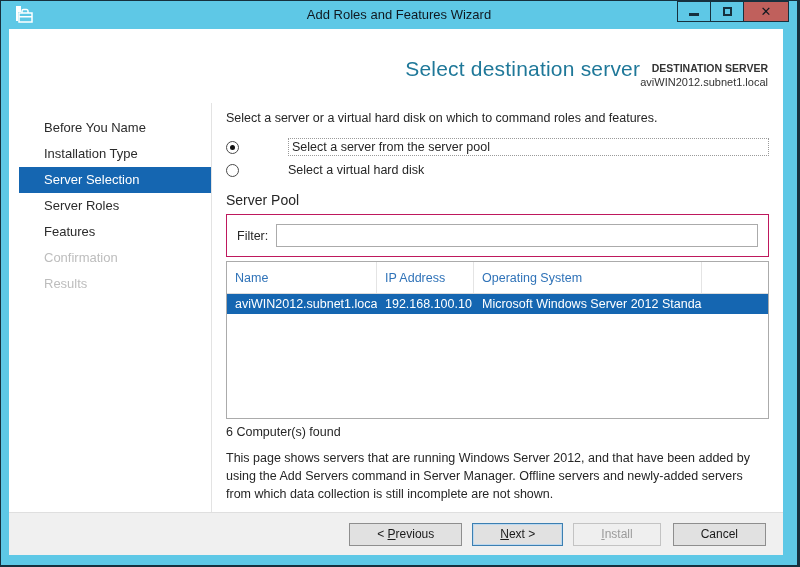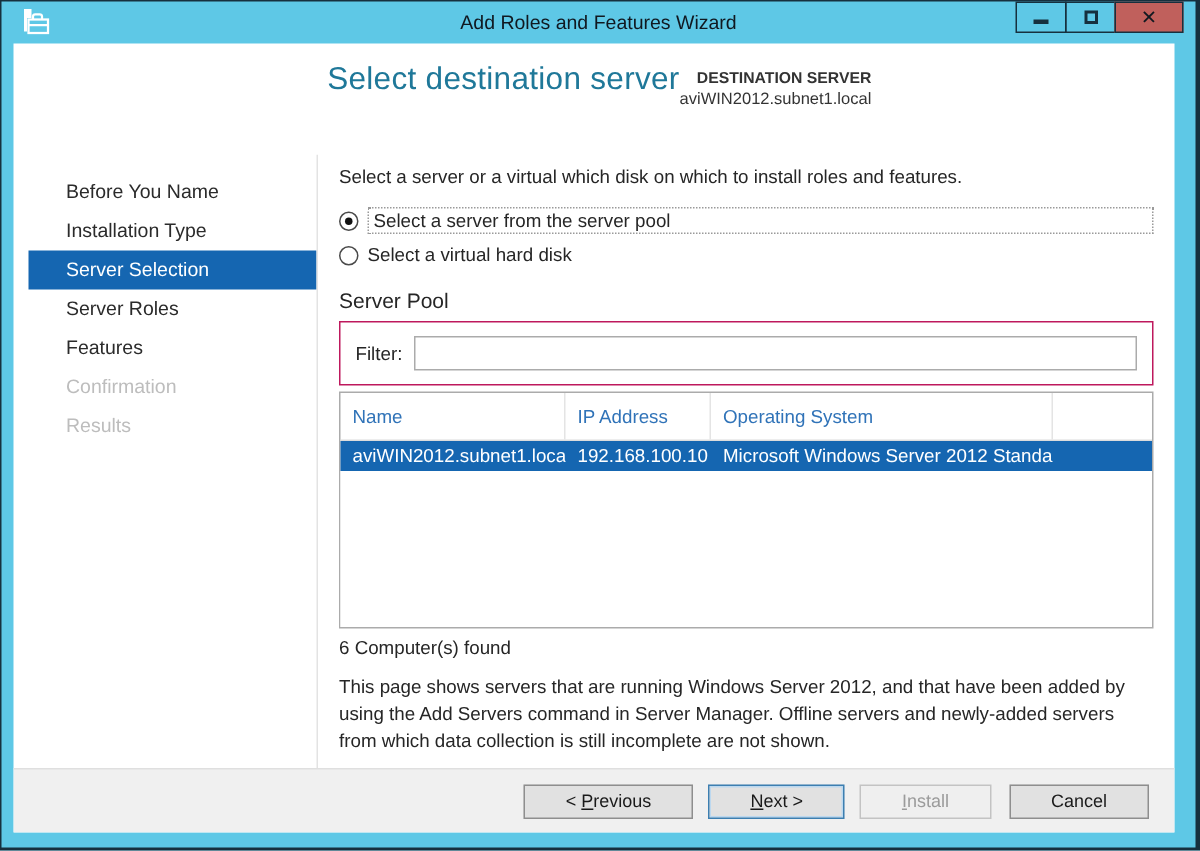--- a/index.html
+++ b/index.html
@@ -30,21 +30,21 @@
   .glyph-max { width:9px; height:9px; border:2px solid #16303E; background:transparent; }
   .glyph-x { font-size:13px; font-weight:700; color:#101820; line-height:1; }
 
   
   .panel {
     position:absolute; left:8px; right:14px; top:28px; bottom:10px;
     background:#fff; display:flex; flex-direction:column; overflow:hidden;
   }
 
   
-  .wiz-header { height:74px; flex:0 0 auto; display:flex; justify-content:center; padding:12px 15px 0 22px; }
+  .wiz-header { height:74px; flex:0 0 auto; display:flex; justify-content:flex-end; padding:28px 15px 0 22px; }
   .wiz-title { font-size:21px; font-weight:400; color:#1F7899; letter-spacing:0.2px; }
   .dest-block { text-align:right; padding-top:4px; line-height:1.35; }
   .dest-label { font-size:10.5px; font-weight:700; color:#333; }
   .dest-value { font-size:11px; color:#333; }
 
   
   .body-row { flex:1 1 auto; display:flex; overflow:hidden; }
 
   .sidebar { width:202px; flex:0 0 auto; padding-top:12px; }
   .nav-item {
@@ -53,21 +53,21 @@
   }
   .nav-item.selected { background:#1566B1; color:#fff; }
   .nav-item.disabled { color:#BDBDBD; }
 
   .content {
     flex:1 1 auto; border-left:1px solid #E3E3E3;
     padding:6px 14px 0 14px; font-size:12.5px; color:#262626; overflow:hidden;
   }
   .intro { margin:2px 0 12px 0; }
 
-  .radio-row { display:flex; align-items:center; height:20px; margin-bottom:3px; }
+  .radio-row { display:flex; align-items:center; height:20px; margin-bottom:3px;gap:43px; }
   .radio {
     width:13px; height:13px; border:1px solid #4A4A4A; border-radius:50%;
     margin-right:6px; flex:0 0 auto; position:relative; background:#fff;
   }
   .radio.checked::after {
     content:""; position:absolute; left:3px; top:3px; width:5px; height:5px;
     border-radius:50%; background:#111;
   }
   .focus-rect { flex:1; border:1px dotted #9A9A9A; padding:1px 3px; }
   .radio-label { font-size:12.5px; color:#262626; }
@@ -166,21 +166,21 @@
         <div class="nav-item">Installation Type</div>
         <div class="nav-item selected">Server Selection</div>
         <div class="nav-item">Server Roles</div>
         <div class="nav-item">Features</div>
         <div class="nav-item disabled">Confirmation</div>
         <div class="nav-item disabled">Results</div>
       </div>
 
       <div class="content">
 
-        <div class="intro">Select a server or a virtual which disk on which to install roles and features.</div>
+        <div class="intro">Select a server or a virtual hard disk on which to command roles and features.</div>
 
         <div class="radio-row">
           <span class="radio checked"></span>
           <span class="focus-rect">
             <span class="radio-label">Select a server from the server pool</span>
           </span>
         </div>
         <div class="radio-row">
           <span class="radio"></span>
           <span class="radio-label">Select a virtual hard disk</span>

